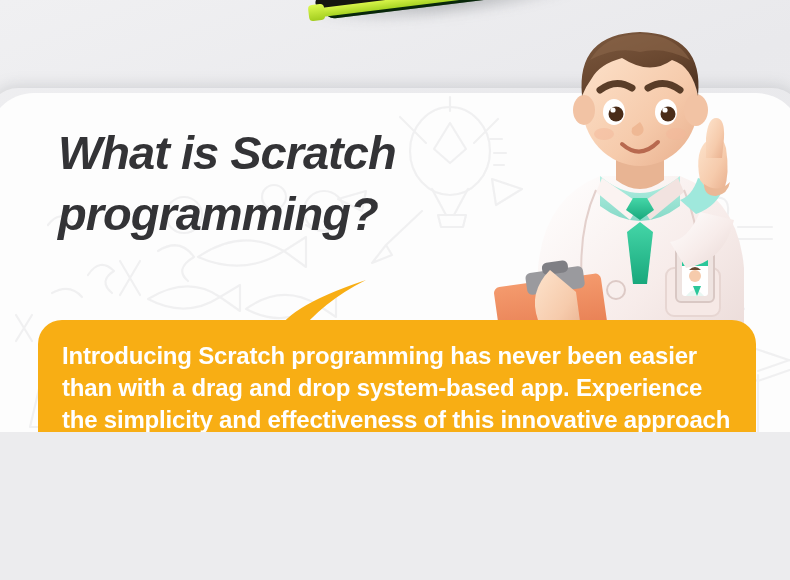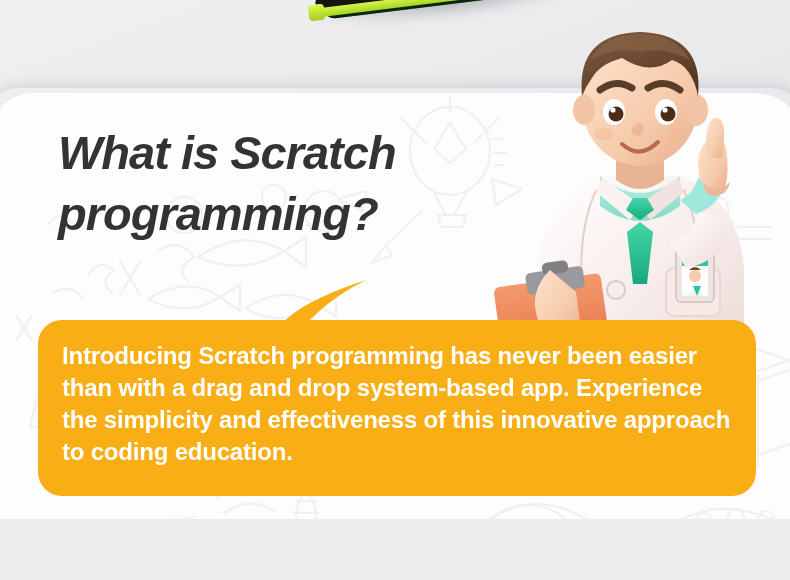--- a/index.html
+++ b/index.html
@@ -5,21 +5,21 @@
 <style>
   * { margin:0; padding:0; box-sizing:border-box; }
   html, body {
     width:790px; height:580px;
     overflow:hidden;
     background:#ececee;
     font-family:"Liberation Sans", sans-serif;
   }
   #stage {
     position:relative;
-    width:790px; height:519px;
+    width:790px; height:432px;
     background:linear-gradient(160deg,#f0f0f2 0%,#e9e9ec 45%,#ededef 100%);
     overflow:hidden;
   }
 
   
   .product-photo {
     position:absolute;
     left:300px; top:-92px;
     width:300px; height:150px;
     transform:rotate(-7deg);

